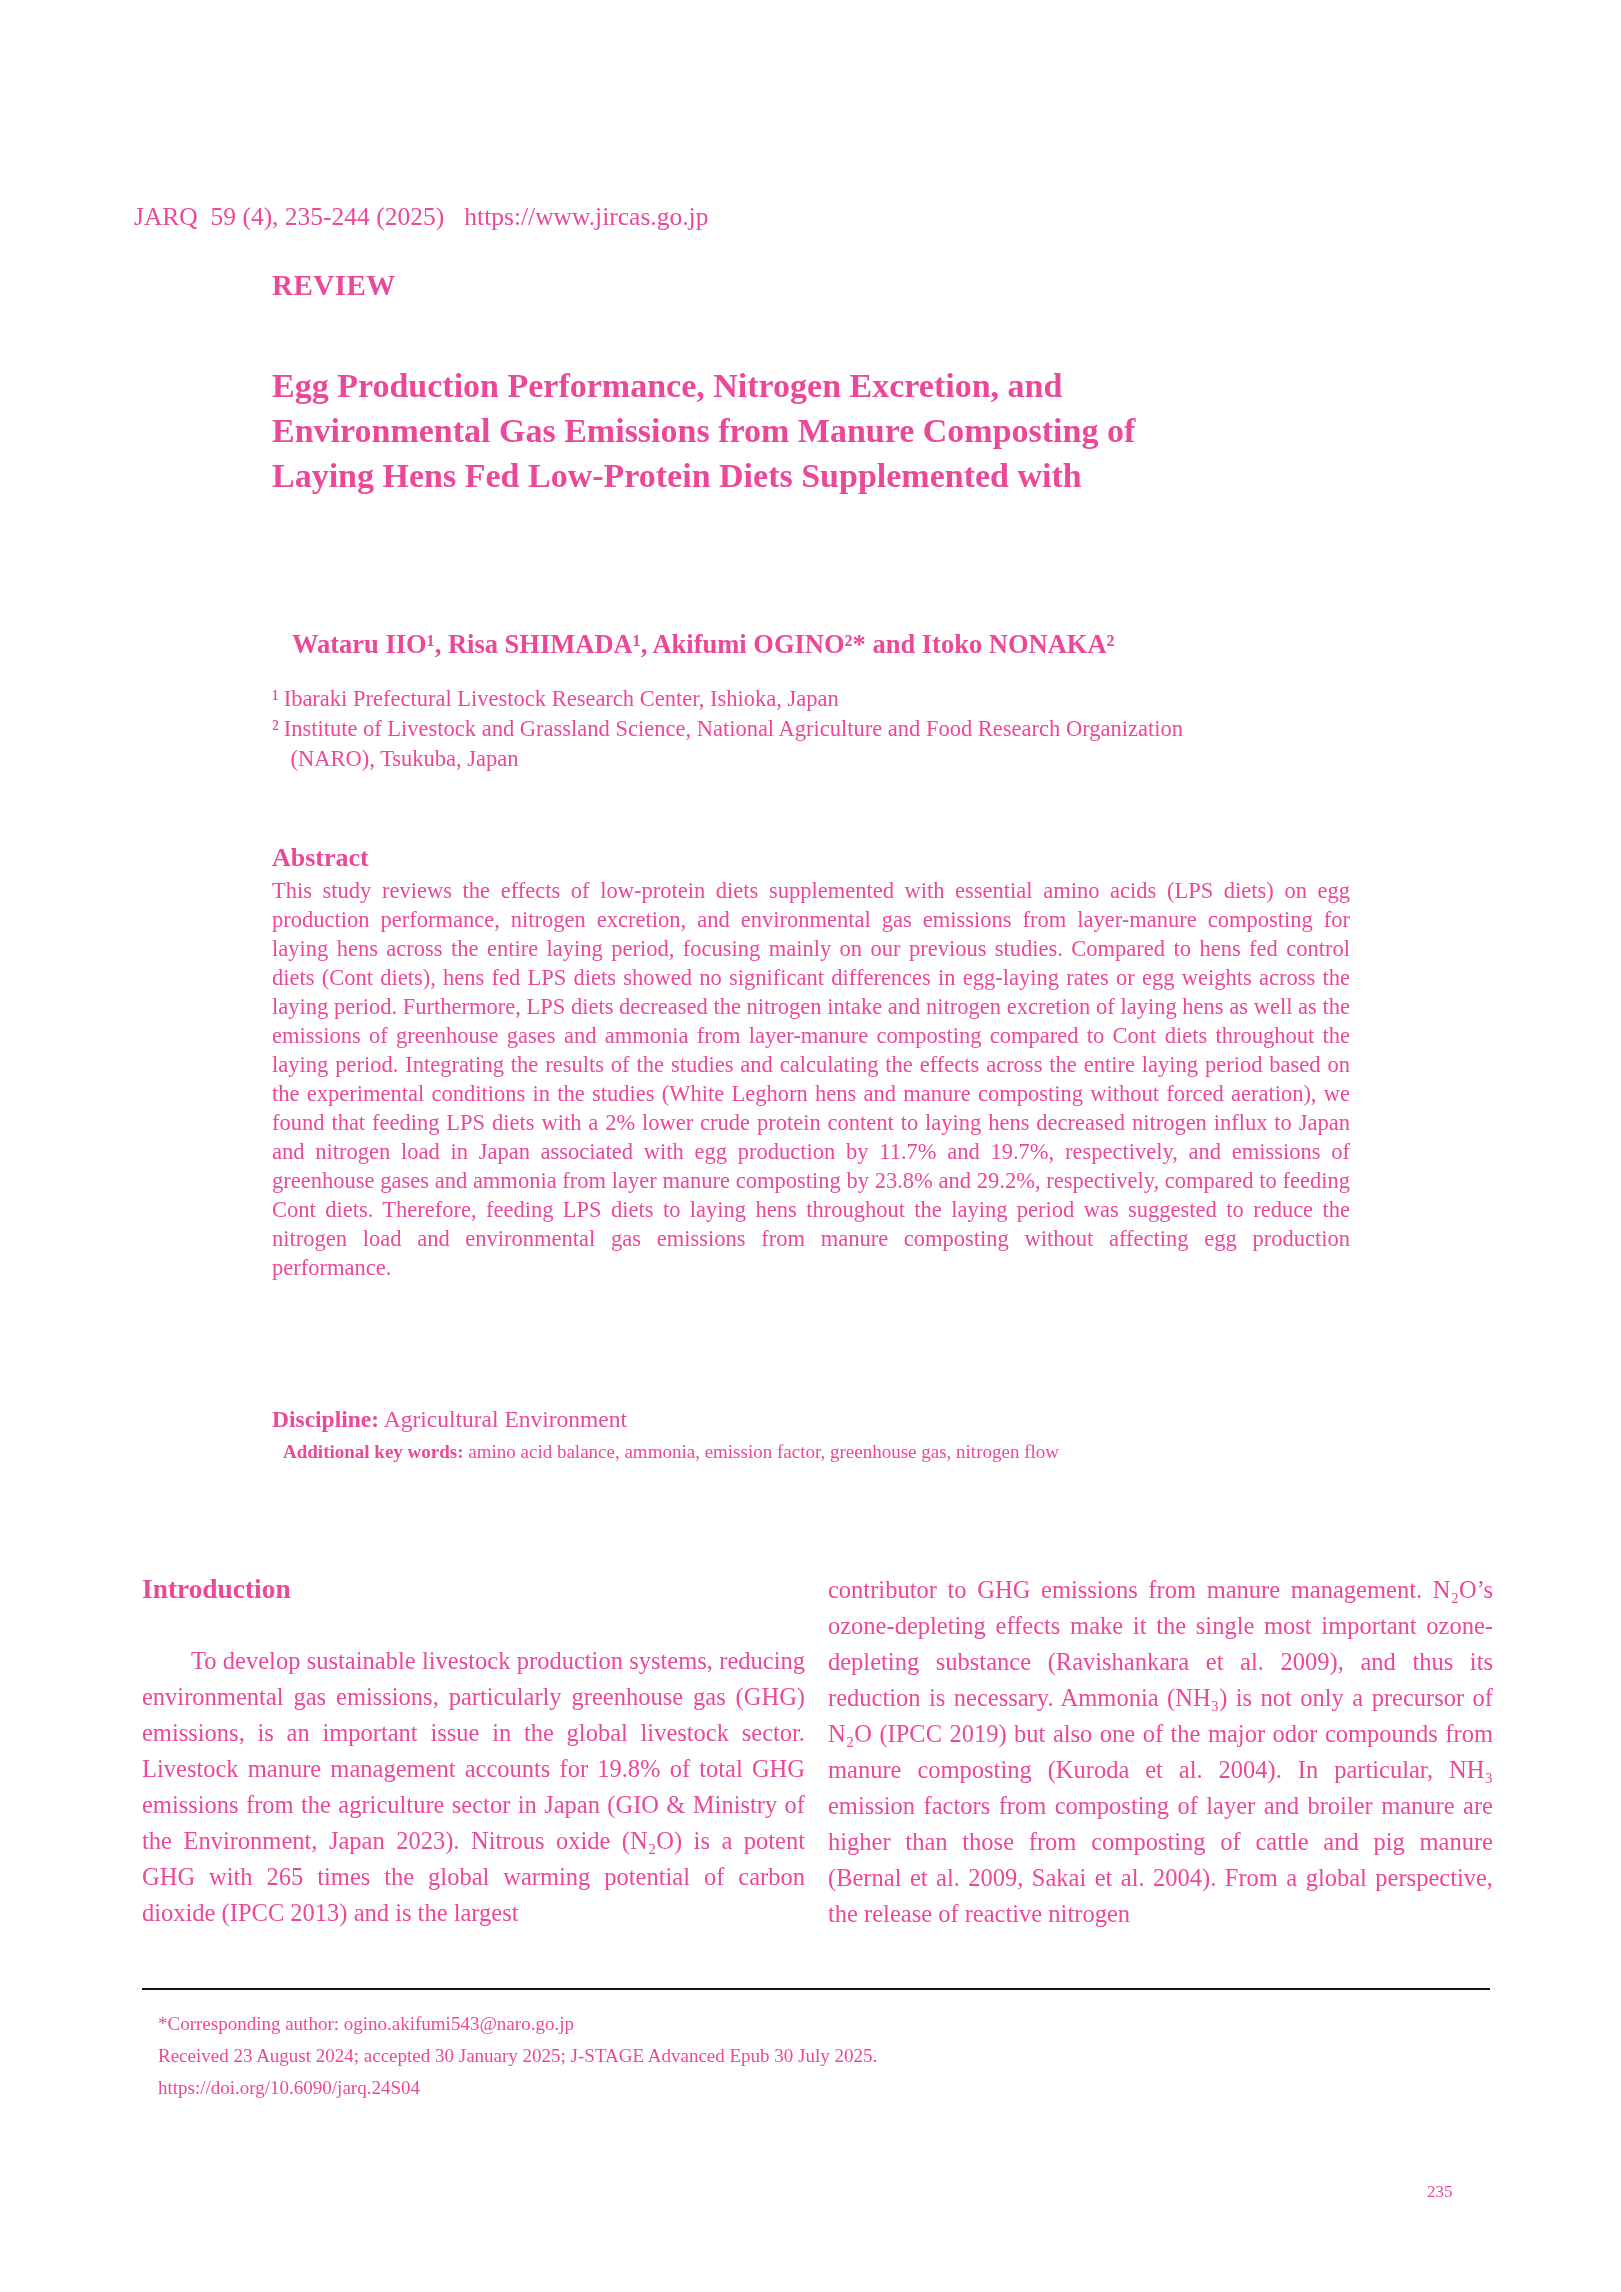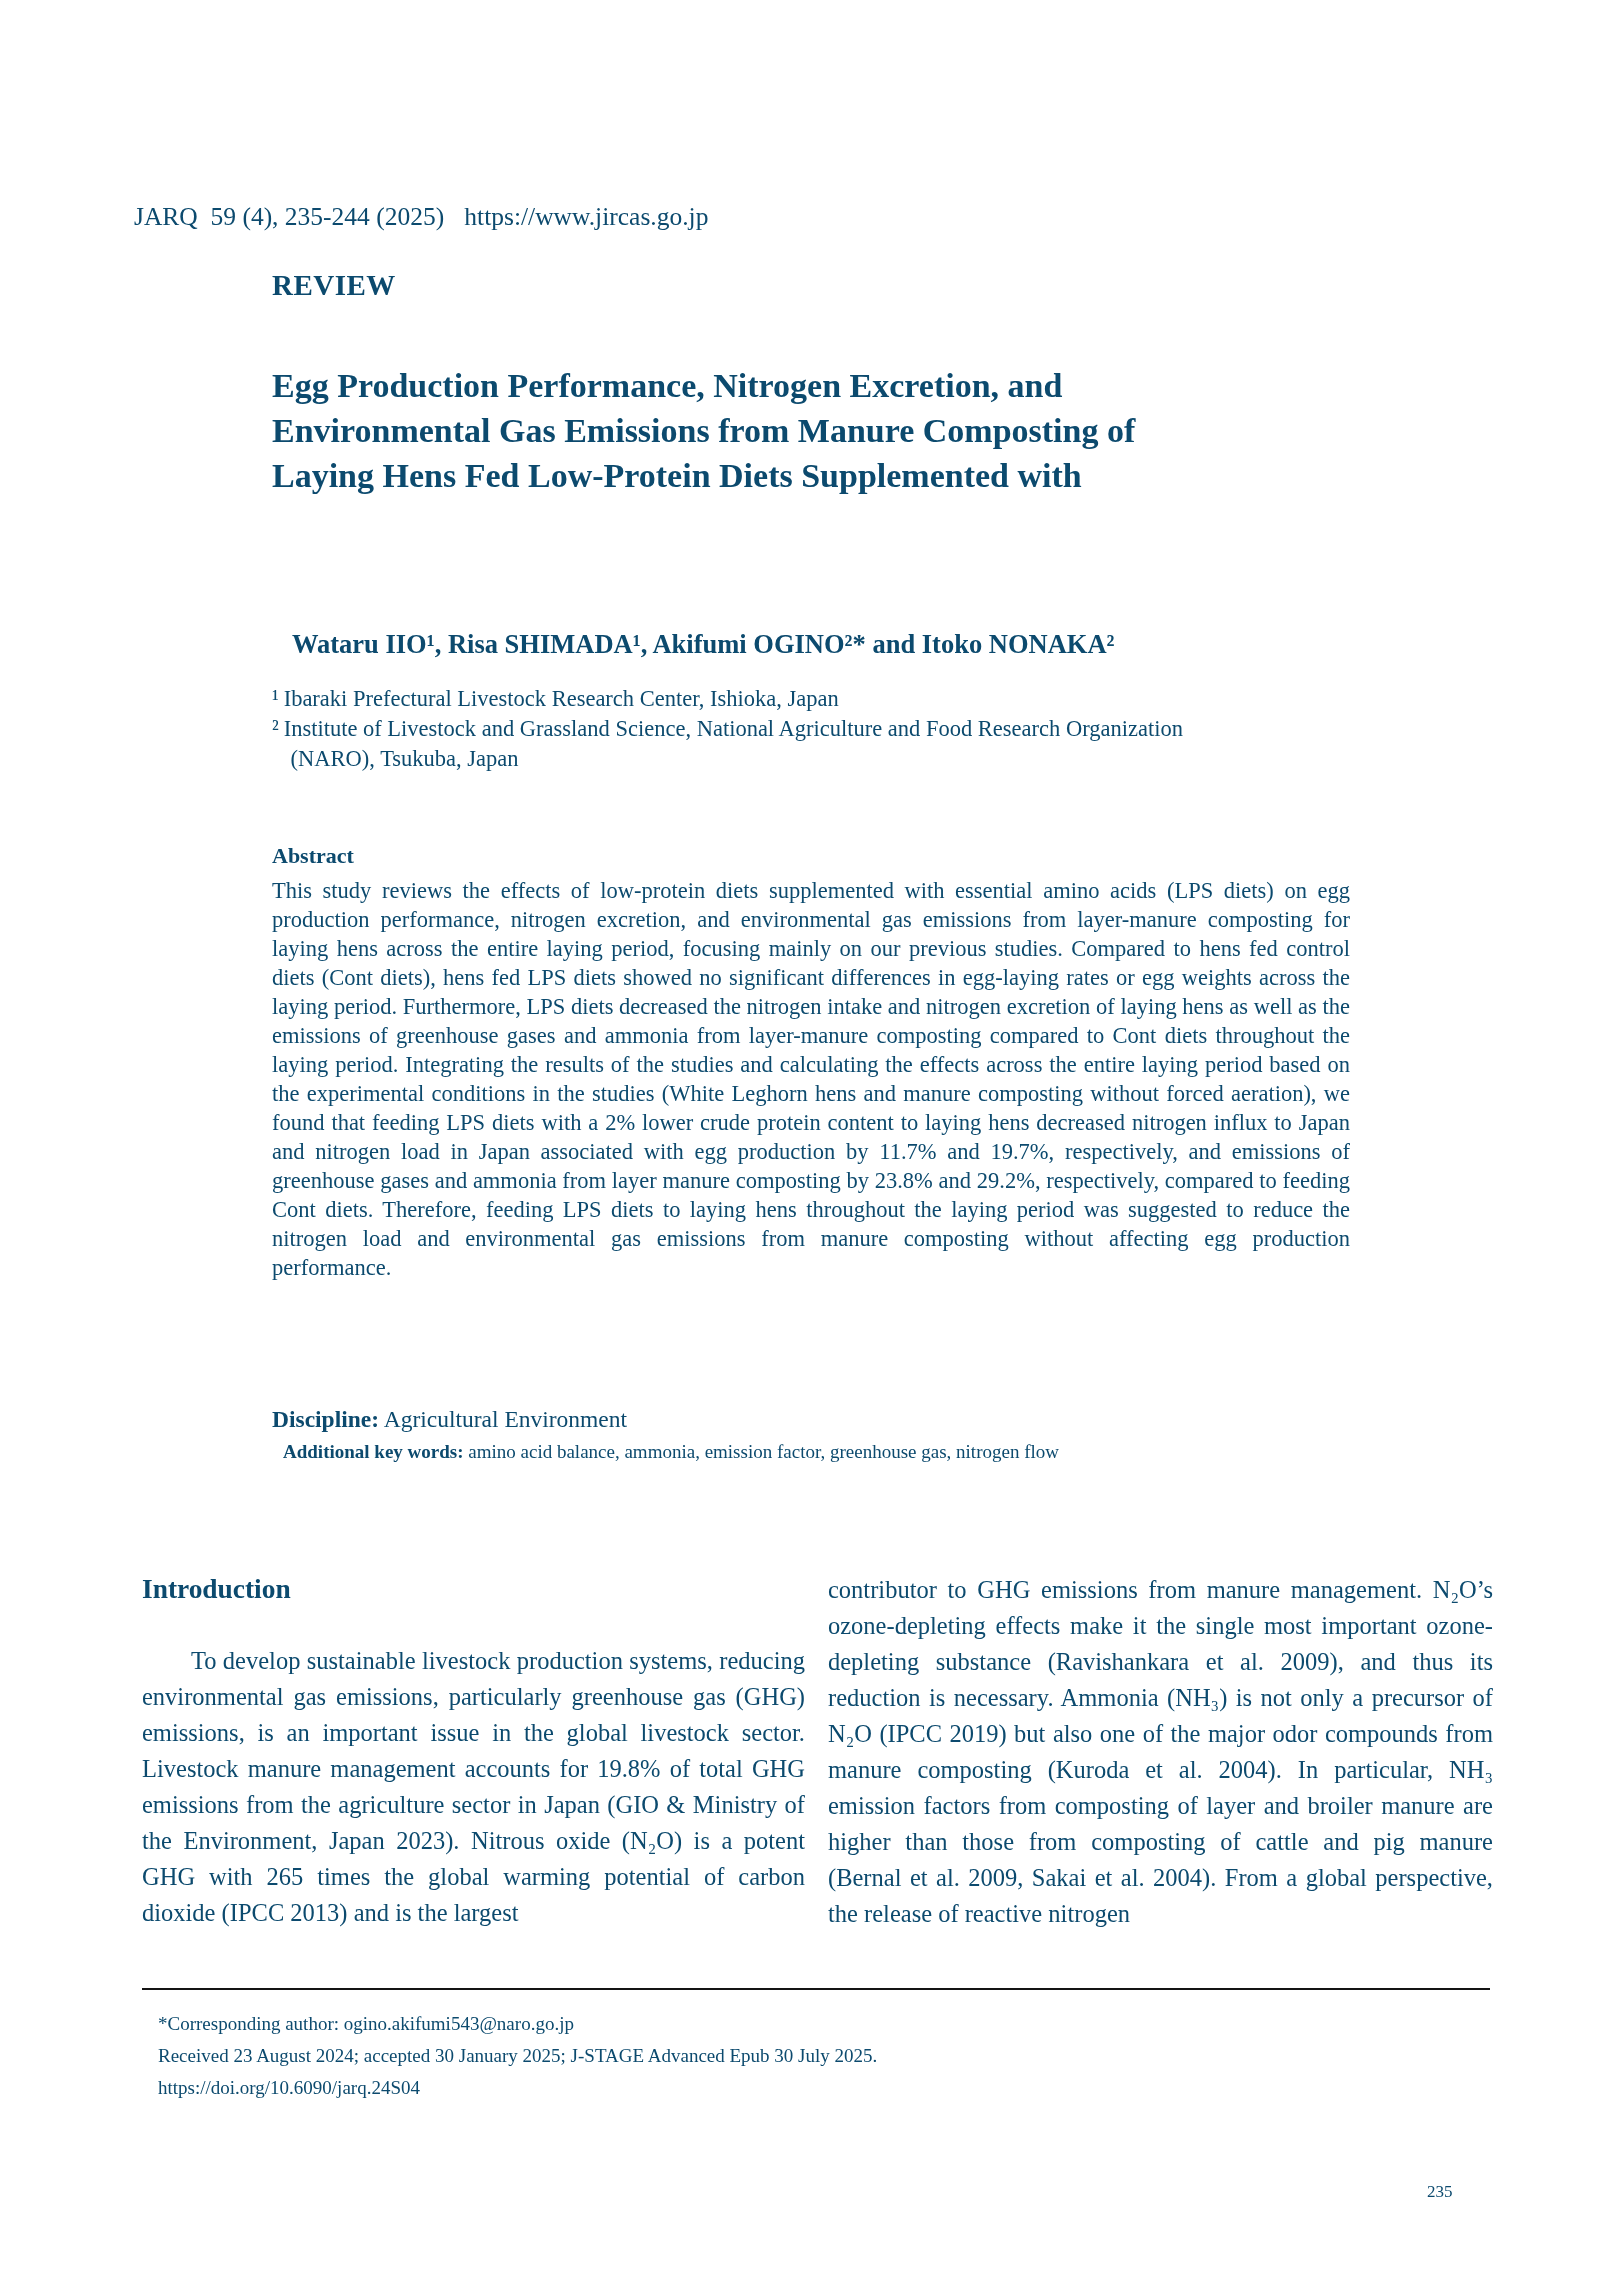--- a/index.html
+++ b/index.html
@@ -2,41 +2,41 @@
 <html><head>
 <meta charset="utf-8">
 <style>
   html, body { margin: 0; padding: 0; background: #ffffff; }
   .page {
     position: relative;
     width: 1621px;
     height: 2293px;
     background: #ffffff;
     font-family: "Liberation Serif", "DejaVu Serif", serif;
-    color: #0c4a6e;
+    color: #ec4899;
     overflow: hidden;
   }
   .abs { position: absolute; }
   .ws-pre { white-space: pre; }
   .bold { font-weight: bold; }
 
   .header-line { top: 202px; left: 134px; font-size: 25.5px; }
   .header-line .url { margin-left: 13.7px; }
 
   .review-label { top: 269px; left: 272px; font-size: 29px; font-weight: bold; letter-spacing: 0.5px; }
 
   .title-block { top: 363px; left: 272px; width: 1093px; font-size: 34px; font-weight: bold; line-height: 45px; }
 
   .authors-line { top: 629px; left: 292px; font-size: 26.5px; font-weight: bold; }
 
   .affil-block { top: 684px; left: 272px; width: 1088px; font-size: 22.5px; line-height: 30px; }
   .affil-block .marker { margin-right: 4.9px; }
   .affil-cont { padding-left: 18.6px; }
 
-  .abstract-heading { top: 843px; left: 272px; font-size: 22px; font-weight: bold; }
+  .abstract-heading { top: 843px; left: 272px; font-size: 26px; font-weight: bold; }
   .abstract-body { top: 876px; left: 272px; width: 1078px; font-size: 22.5px; line-height: 29px; text-align: justify; }
 
   .discipline-line { top: 1406px; left: 272px; width: 1080px; font-size: 23.5px; }
   .keywords-line { top: 1437px; left: 283px; width: 1080px; font-size: 19px; line-height: 30px;
                    padding-left: 132px; text-indent: -132px; box-sizing: content-box; width: 948px; text-align: justify; }
 
   .intro-heading { top: 1574px; left: 142px; font-size: 27.4px; font-weight: bold; }
   .col-left  { top: 1643px; left: 142px; width: 663px; font-size: 24.5px; line-height: 36px; text-align: justify; text-indent: 49px; }
   .col-right { top: 1572px; left: 828px; width: 665px; font-size: 24.5px; line-height: 36px; text-align: justify; }
 

